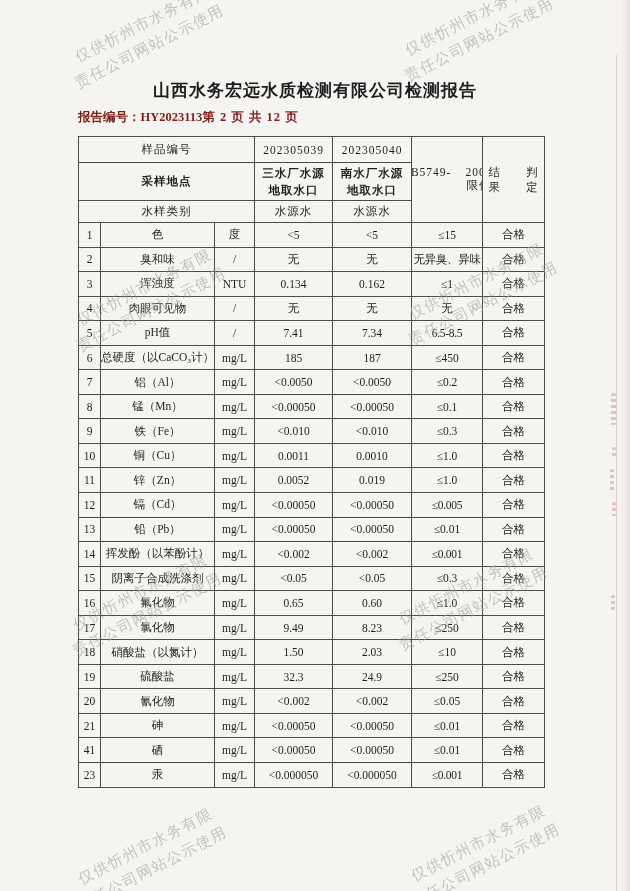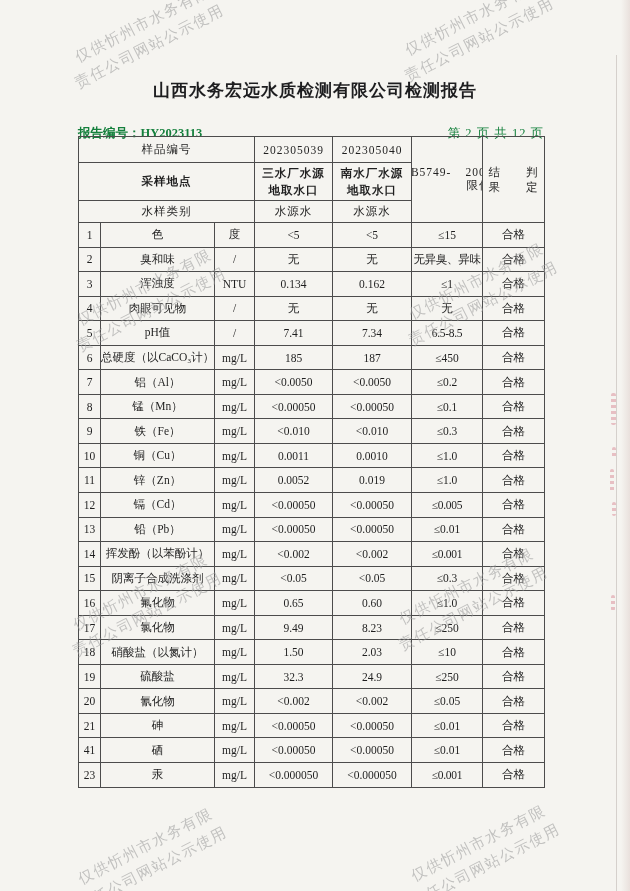--- a/index.html
+++ b/index.html
@@ -14,24 +14,24 @@
   .page{position:absolute;inset:0;}
 
   
   .title{
     position:absolute;top:79px;left:0;width:630px;
     text-align:center;font-size:17px;font-weight:700;
     letter-spacing:1px;color:#1d1d1f;margin:0;
   }
   .report-line{
     position:absolute;top:109px;left:78px;width:466px;
-    display:flex;justify-content:space-between;align-items:baseline;
-    font-size:12.5px;font-weight:700;color:#15803d;
-  }
-  .report-line .page-info{font-weight:400;letter-spacing:1px;margin-top:16px;}
+    display:flex;align-items:baseline;
+    font-size:12.5px;font-weight:700;color:#7f1d1d;
+  }
+  .report-line .page-info{font-weight:700;letter-spacing:1px;}
 
   
   table.results{
     position:absolute;left:78px;top:136px;
     width:466px;border-collapse:collapse;table-layout:fixed;
   }
   table.results td{
     border:1px solid #4c4c4c;
     text-align:center;vertical-align:middle;
     font-size:11.5px;color:#1f1f1f;

